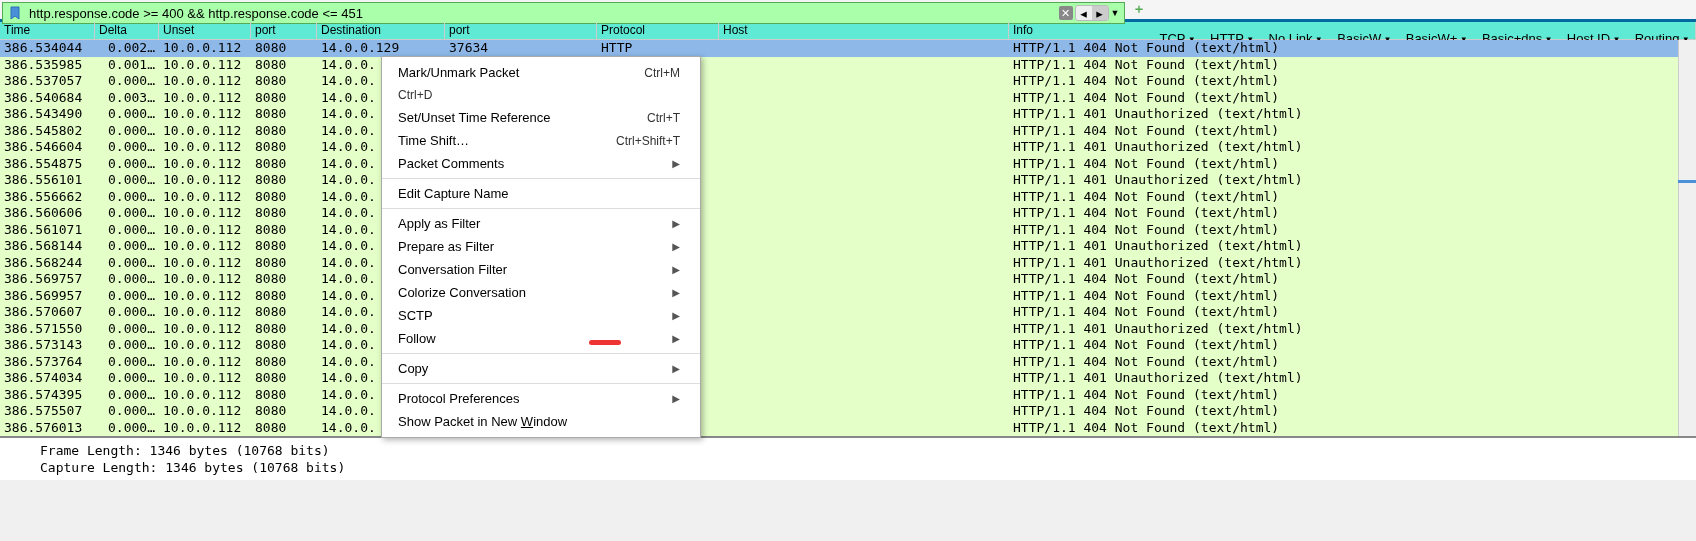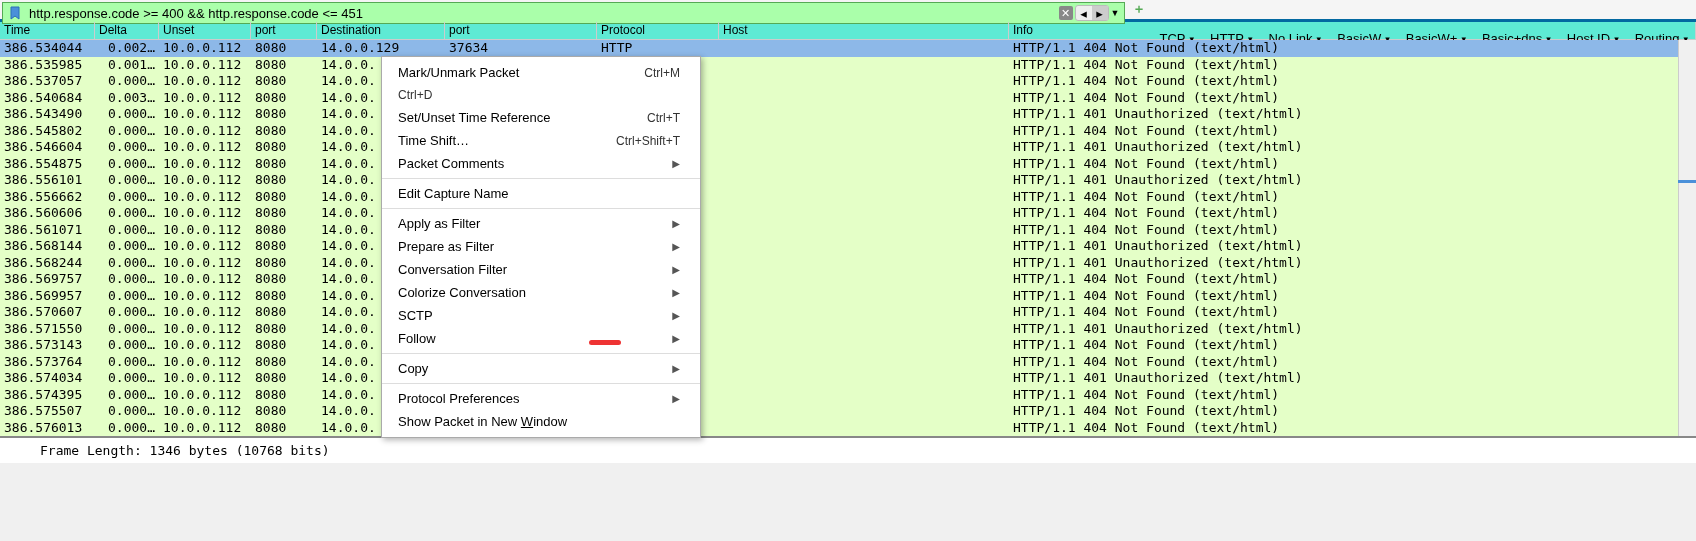--- a/index.html
+++ b/index.html
@@ -433,13 +433,14 @@
       <span class="ctx-arrow">▶</span>
     </div>
     <div class="ctx-item">
       <span class="ctx-label">Show Packet in New <span class="u">W</span>indow</span>
     </div>
   </div>
 <div class="red-mark"></div>
 
 <div class="detail-area">
   <div>Frame Length: 1346 bytes (10768 bits)</div>
+  <div>Capture Length: 1346 bytes (10768 bits)</div>
 </div>
 
 </body></html>

